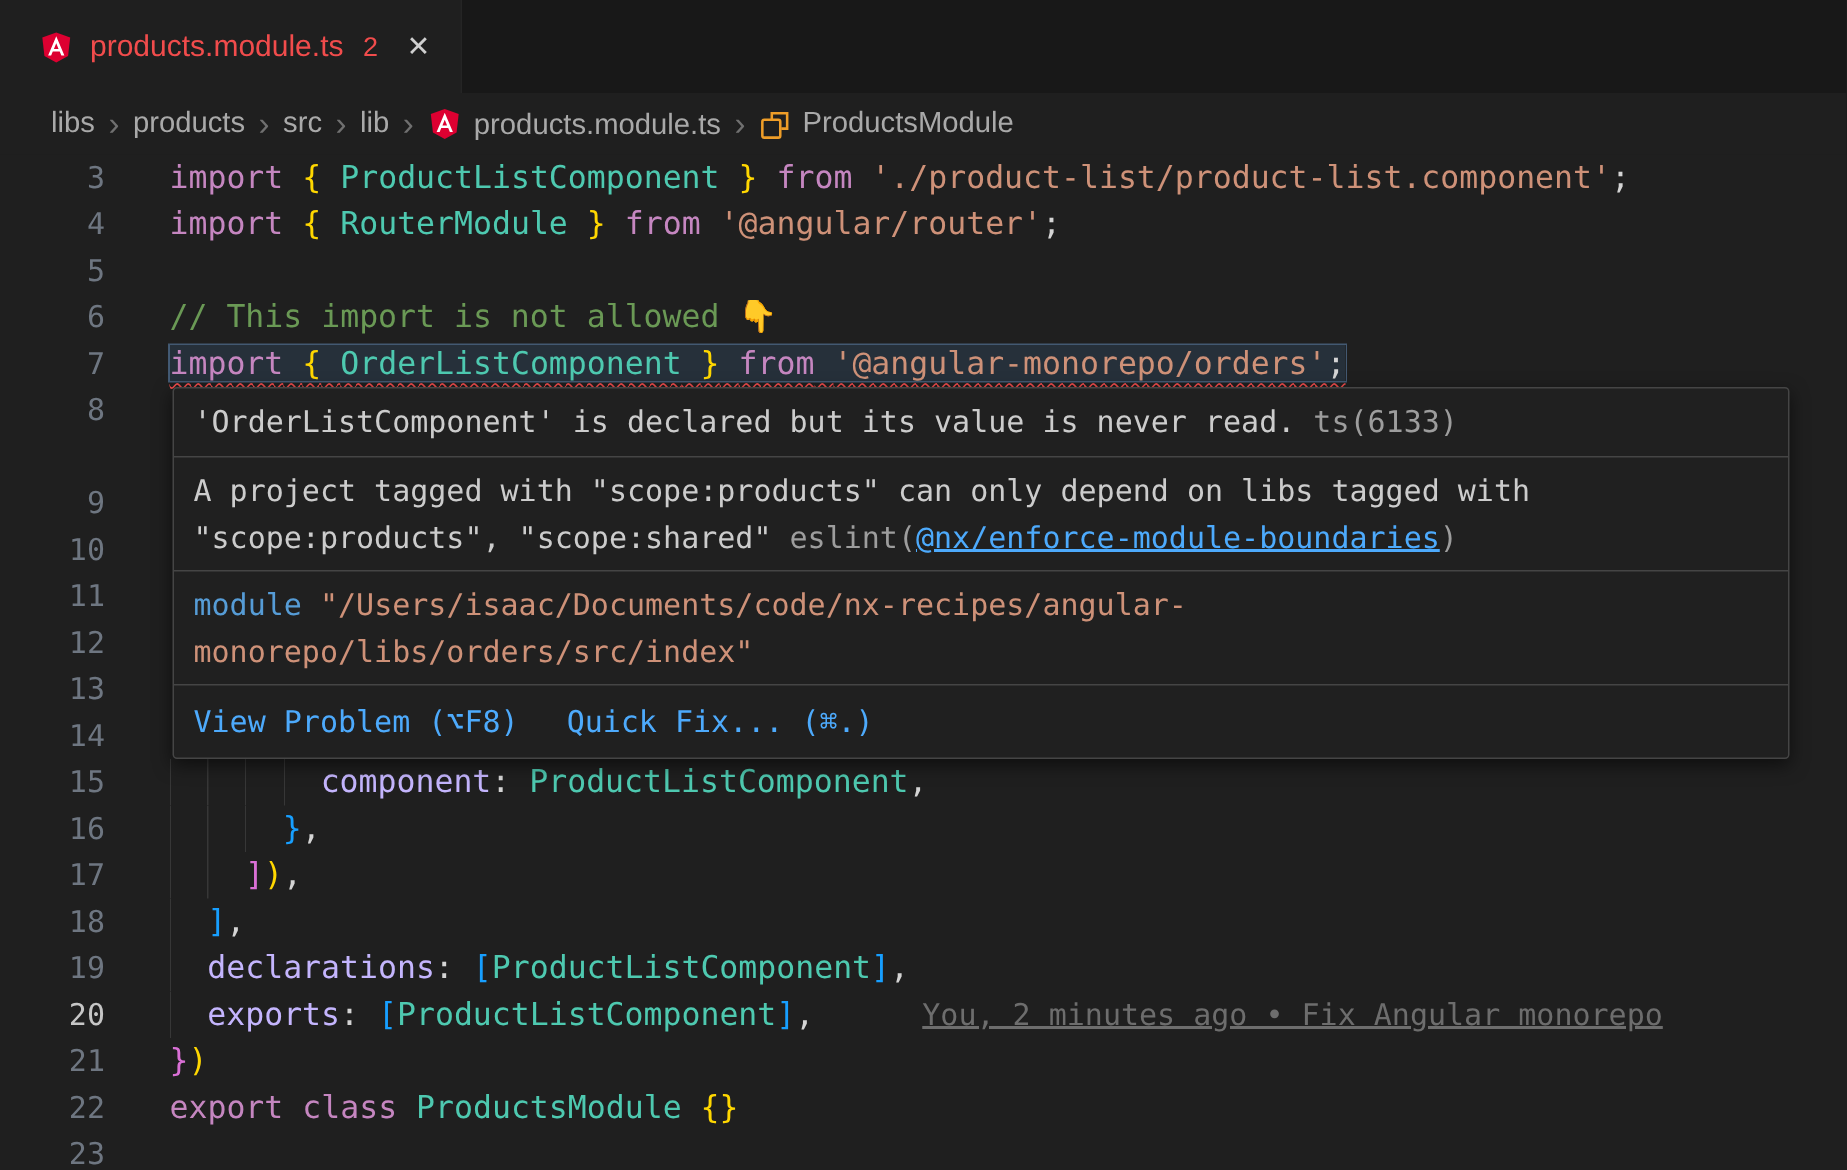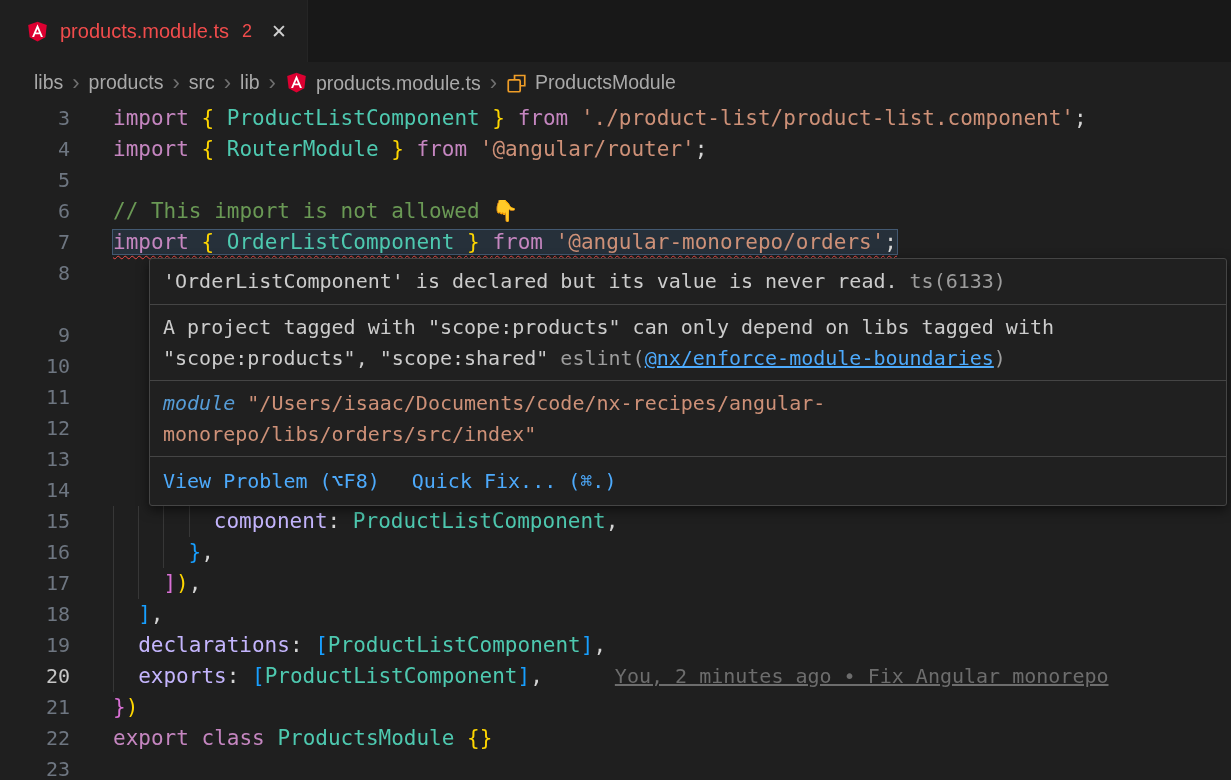--- a/index.html
+++ b/index.html
@@ -63,29 +63,29 @@
     text-align:right;
   }
   .blame { color:#6d6d6d; margin-left:72px; font-size:20px;text-decoration:underline; }
 
   
   .hover {
     position:absolute; left:115px; top:155px; width:1078px;
     background:#202020; border:1px solid #454545; border-radius:3px;
     box-shadow:0 4px 12px rgba(0,0,0,0.55);
     font-family:"DejaVu Sans Mono", monospace;
-    font-size:20px; color:#cccccc; z-index:5;margin-left:34px;
+    font-size:20px; color:#cccccc; z-index:5;
   }
   .hv-sec { padding:7px 13px; line-height:31px; }
   .hv-sec.one { height:45px; }
   .hv-sec.two { height:76px; }
   .hv-sec + .hv-sec, .hv-footer { border-top:1px solid #454545; }
   .dim { color:#9d9d9d; }
   .hv-link { color:var(--link-blue,#4DAAFC); text-decoration:underline; cursor:pointer; }
-  .tok-kwb { color:#569CD6;font-style:italic; }
+  .tok-kwb { color:#569CD6; }
   .hv-footer { height:49px; display:flex; align-items:center; gap:32px; padding:0 13px; }
   .hv-action { color:var(--link-blue,#4DAAFC); cursor:pointer; white-space:pre; }
 </style>
 </head>
 <body>
 
 <div class="screen">
 
   <div class="tabbar">
     <div class="tab">

